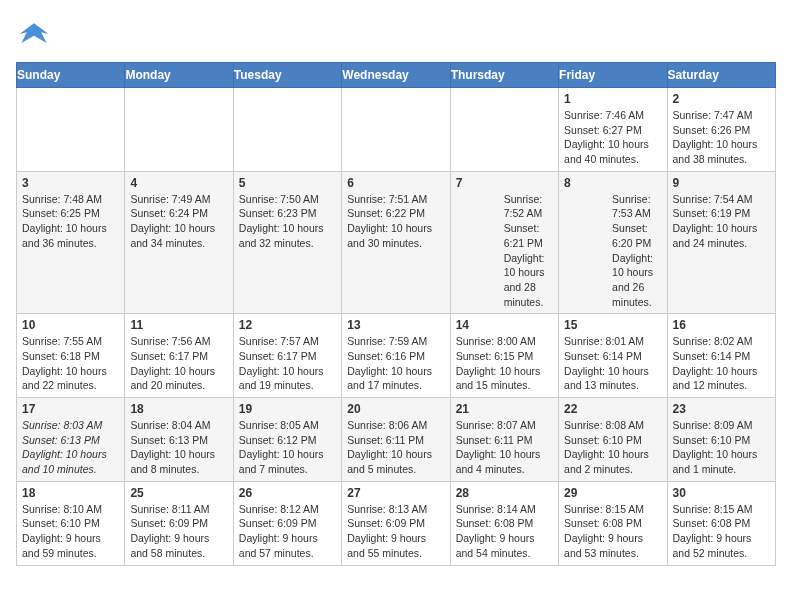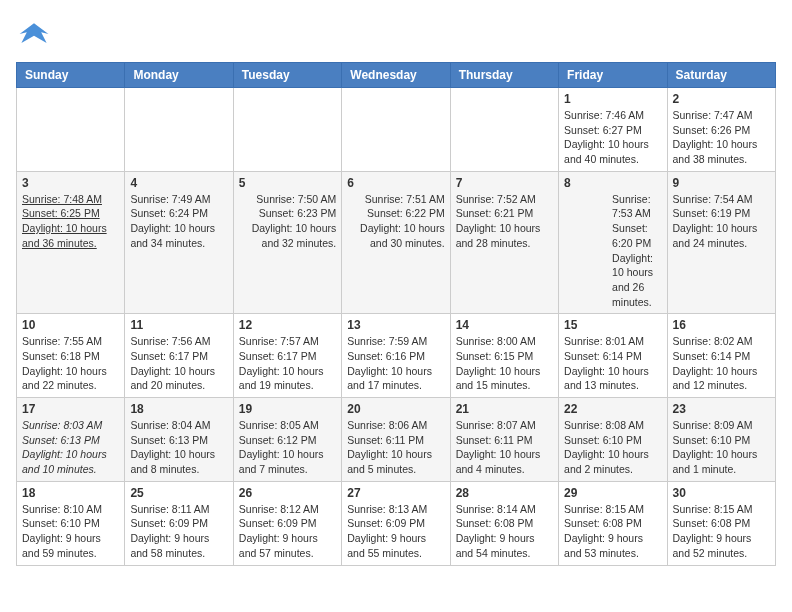--- a/index.html
+++ b/index.html
@@ -47,21 +47,21 @@
       color: #555;
     }
     .calendar {
       width: 100%;
       border-collapse: collapse;
       font-size: 11px;
     }
     .calendar th {
       background: #4a7fc1;
       color: #fff;
-      padding: 5px 8px;
+      padding: 5px 0;
       text-align: left;
       font-size: 12px;
       font-weight: bold;
       border: 1px solid #3a6fb1;
     }
     .calendar td {
       border: 1px solid #ccc;
       vertical-align: top;
       padding: 4px 5px;
       width: calc(100%/7);
@@ -134,45 +134,45 @@
         <td>
           <span class="day-num">2</span>
           <div class="day-info" style="white-space: pre-line;">Sunrise: 7:47 AM
 Sunset: 6:26 PM
 Daylight: 10 hours and 38 minutes.</div>
         </td>
       </tr>
       <tr>
         <td>
           <span class="day-num">3</span>
-          <div class="day-info" style="white-space: pre-line; text-decoration: underline;">Sunrise: 7:48 AM
+          <div class="day-info" style="white-space: pre-line;">Sunrise: 7:48 AM
 Sunset: 6:25 PM
 Daylight: 10 hours and 36 minutes.</div>
         </td>
         <td>
           <span class="day-num">4</span>
           <div class="day-info" style="white-space: pre-line;">Sunrise: 7:49 AM
 Sunset: 6:24 PM
 Daylight: 10 hours and 34 minutes.</div>
         </td>
         <td>
           <span class="day-num">5</span>
-          <div class="day-info" style="white-space: pre-line; text-align: right;">Sunrise: 7:50 AM
+          <div class="day-info" style="white-space: pre-line;">Sunrise: 7:50 AM
 Sunset: 6:23 PM
 Daylight: 10 hours and 32 minutes.</div>
         </td>
         <td>
           <span class="day-num">6</span>
-          <div class="day-info" style="white-space: pre-line; text-align: right;">Sunrise: 7:51 AM
+          <div class="day-info" style="white-space: pre-line;">Sunrise: 7:51 AM
 Sunset: 6:22 PM
 Daylight: 10 hours and 30 minutes.</div>
         </td>
         <td>
           <span class="day-num">7</span>
-          <div class="day-info" style="white-space: pre-line;">Sunrise: 7:52 AM
+          <div class="day-info" style="white-space: pre-line; margin-left: 48px;">Sunrise: 7:52 AM
 Sunset: 6:21 PM
 Daylight: 10 hours and 28 minutes.</div>
         </td>
         <td>
           <span class="day-num">8</span>
           <div class="day-info" style="white-space: pre-line; margin-left: 48px;">Sunrise: 7:53 AM
 Sunset: 6:20 PM
 Daylight: 10 hours and 26 minutes.</div>
         </td>
         <td>

